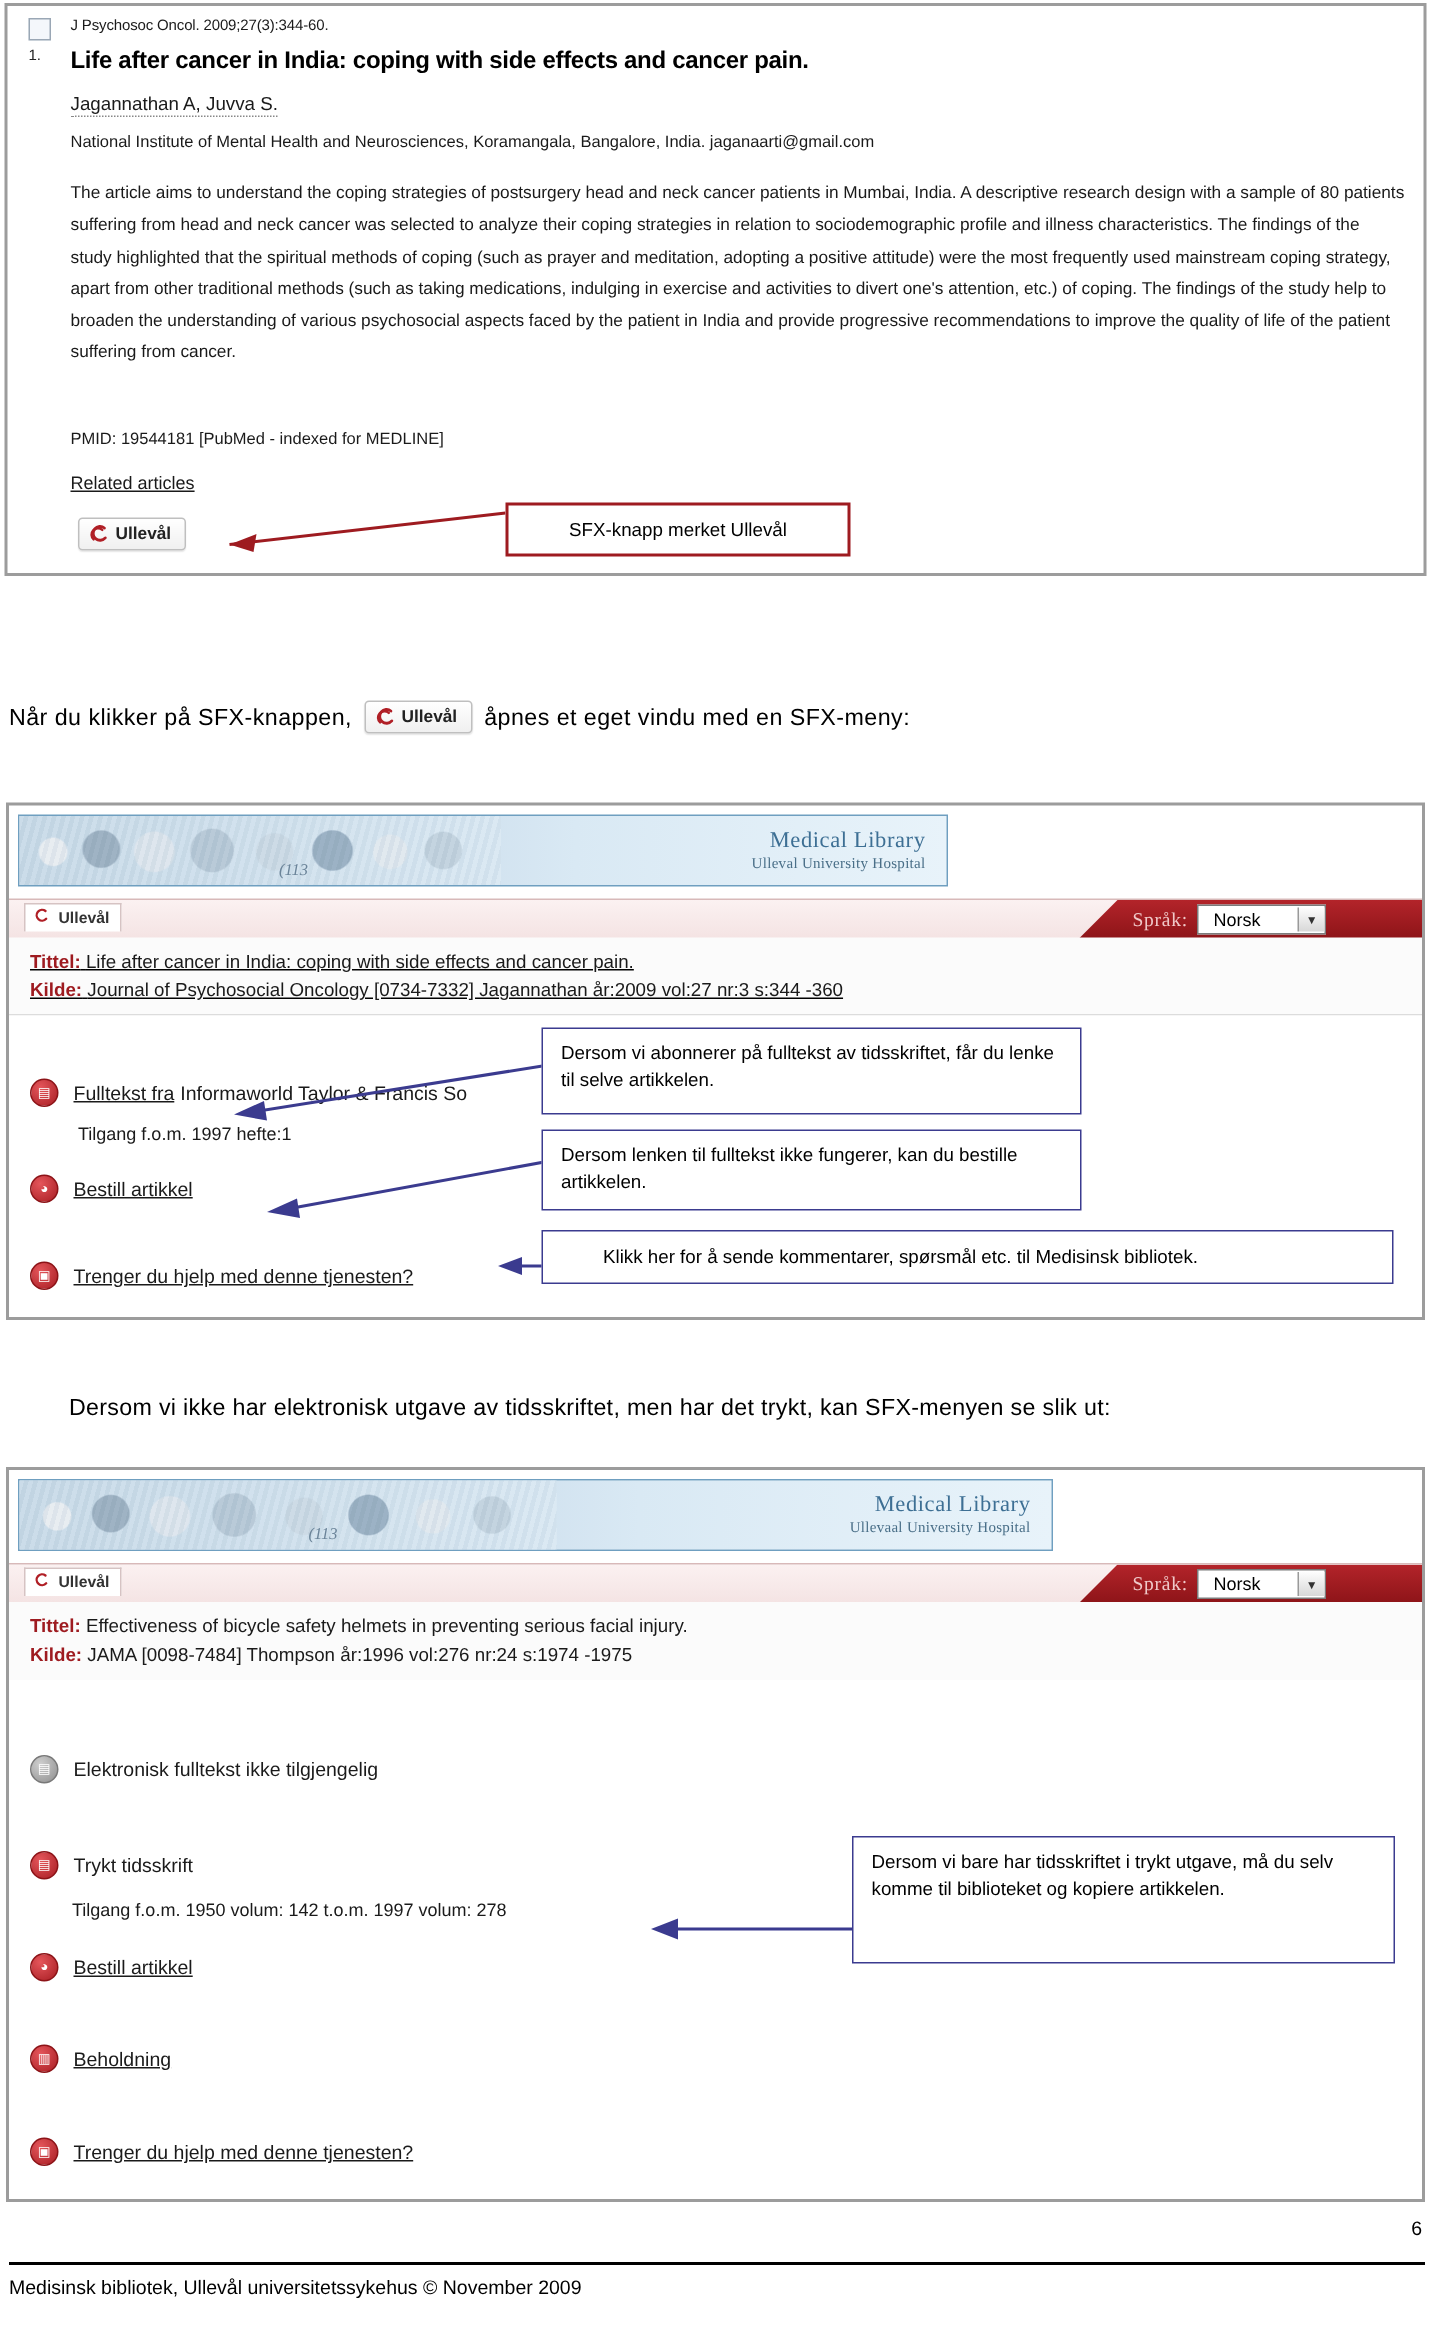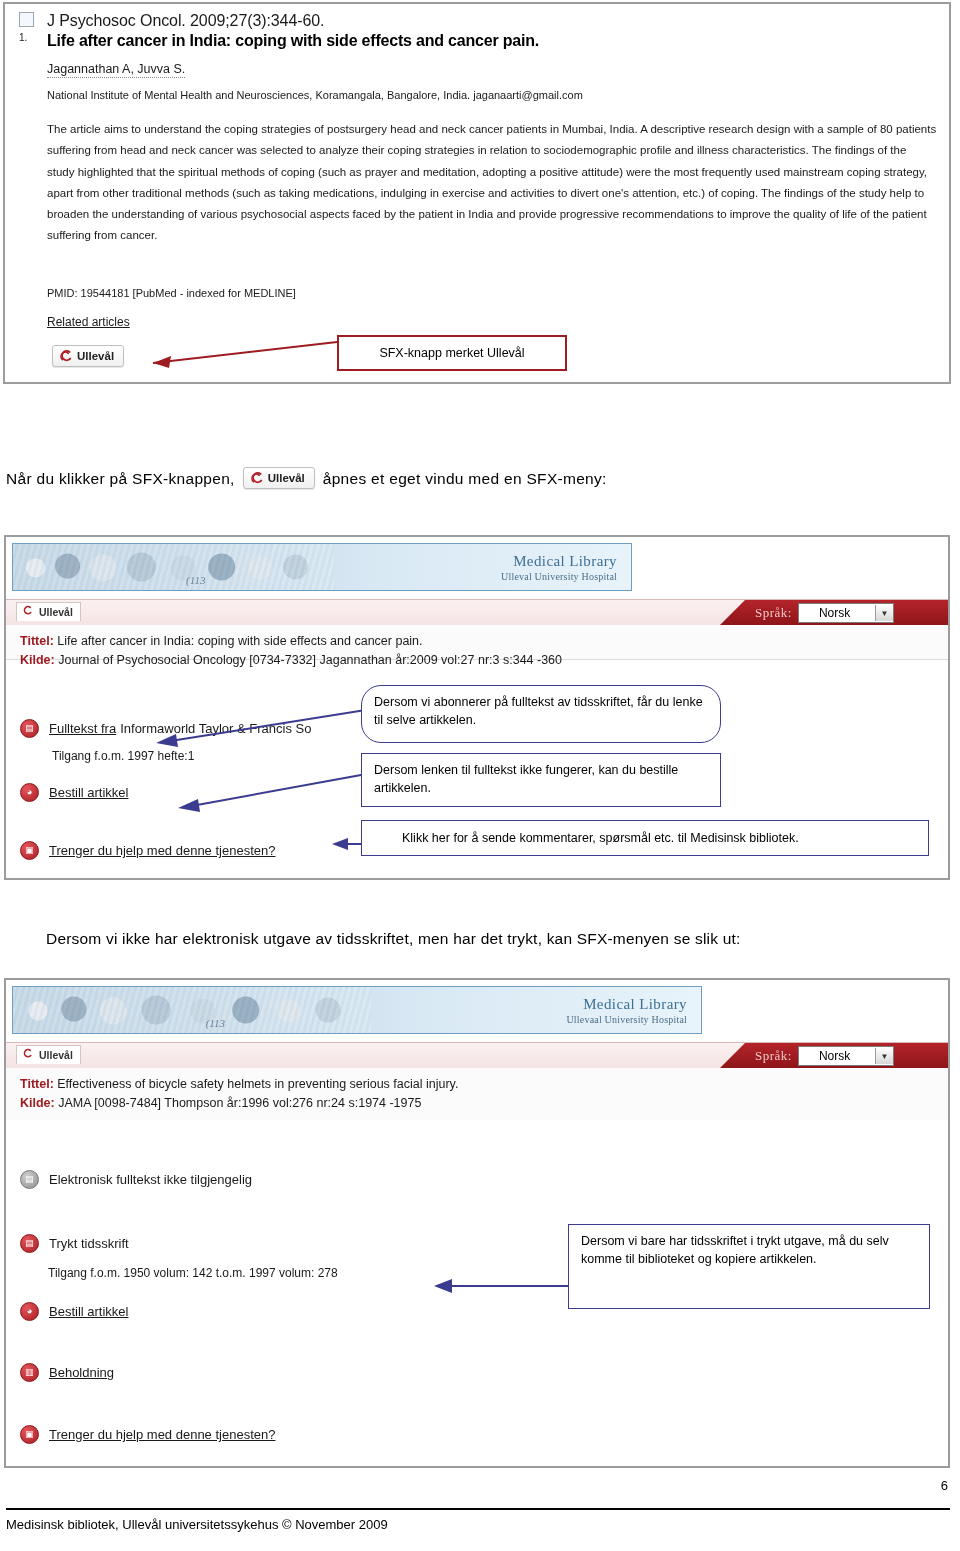--- a/index.html
+++ b/index.html
@@ -19,21 +19,21 @@
     background:#ffffff;
     box-sizing:border-box;
   }
   #pubmed-inner{position:absolute;left:0;top:0;right:0;bottom:0;padding:8px 14px;}
   .pm-checkbox{
     position:absolute;left:14px;top:8px;width:13px;height:13px;
     border:1px solid #9aa7b5;background:#f4f7fb;
   }
   .pm-index{position:absolute;left:14px;top:28px;font-size:10px;color:#222;}
   .pm-journal{
-    position:absolute;left:42px;top:8px;font-size:16px;color:#1a1a1a;
+    position:absolute;left:42px;top:8px;font-size:10px;color:#1a1a1a;
     letter-spacing:-0.1px;
     text-align:right;
   }
   .pm-title{
     position:absolute;left:42px;top:28px;font-size:16px;font-weight:bold;color:#000;
     letter-spacing:-0.2px;
   }
   .pm-authors{
     position:absolute;left:42px;top:58px;font-size:12.5px;color:#1a1a1a;
     border-bottom:1px dotted #888;padding-bottom:1px;display:inline-block;
@@ -141,21 +141,21 @@
     background:linear-gradient(#b3242a,#8d1418);
     display:flex;align-items:center;gap:6px;padding:0 8px 0 36px;
     clip-path:polygon(26px 0,100% 0,100% 100%,0 100%);
   }
   .lang-label{
     font-size:13px;color:#f0c9c9;font-family:"Liberation Serif",serif;
     letter-spacing:.5px;
   }
   .lang-select{
     display:flex;align-items:center;background:#ffffff;border:1px solid #7b7b7b;
-    font-size:12px;color:#000;height:18px;padding-left:20px;min-width:74px;
+    font-size:12px;color:#000;height:18px;padding-left:10px;min-width:74px;
     justify-content:space-between;
     text-align:right;
   }
   .lang-arrow{
     width:17px;height:16px;background:linear-gradient(#fdfdfd,#d8d8d8);
     border-left:1px solid #9a9a9a;display:flex;align-items:center;justify-content:center;
     font-size:8px;color:#333;
   }
 
   .sfx-meta{
@@ -284,21 +284,21 @@
     </div>
     <div class="lang-wedge" style="width:185px;">
       <span class="lang-label">Språk:</span>
       <span class="lang-select">
         <span>Norsk</span>
         <span class="lang-arrow">▼</span>
       </span>
     </div>
   </div>
 
-  <div class="sfx-meta" style="top:88px;height:35px;">
+  <div class="sfx-meta" style="top:88px;height:52px;text-decoration:underline;">
     <div class="meta-line">
       <span class="meta-key">Tittel:</span>
       <span>Life after cancer in India: coping with side effects and cancer pain.</span>
     </div>
     <div class="meta-line">
       <span class="meta-key">Kilde:</span>
       <span>Journal of Psychosocial Oncology [0734-7332] Jagannathan år:2009 vol:27 nr:3 s:344 -360</span>
     </div>
   </div>
 
@@ -338,21 +338,21 @@
     <line x1="226" y1="6" x2="40" y2="40" stroke="#3b3b8f" stroke-width="2"></line>
     <polygon points="32,41 52,32 54,45" fill="#3b3b8f"></polygon>
   </svg>
 
   <svg class="arrow-blue" style="left:318px;top:297px;" width="60" height="20">
     <line x1="56" y1="10" x2="16" y2="10" stroke="#3b3b8f" stroke-width="2"></line>
     <polygon points="8,10 24,4 24,16" fill="#3b3b8f"></polygon>
   </svg>
 </div>
 
-<div class="callout-blue" style="left:361px;top:685px;width:360px;height:58px;border-radius:20px;">
+<div class="callout-blue" style="left:361px;top:685px;width:360px;height:58px;">
   <span>Dersom vi abonnerer på fulltekst av tidsskriftet, får du lenke til selve artikkelen.</span>
 </div>
 
 <div class="callout-blue" style="left:361px;top:753px;width:360px;height:54px;">
   <span>Dersom lenken til fulltekst ikke fungerer, kan du bestille artikkelen.</span>
 </div>
 
 <div class="callout-blue" style="left:361px;top:820px;width:568px;height:36px;display:flex;align-items:center;padding-left:40px;">
   <span>Klikk her for å sende kommentarer, spørsmål etc. til Medisinsk bibliotek.</span>
 </div>

